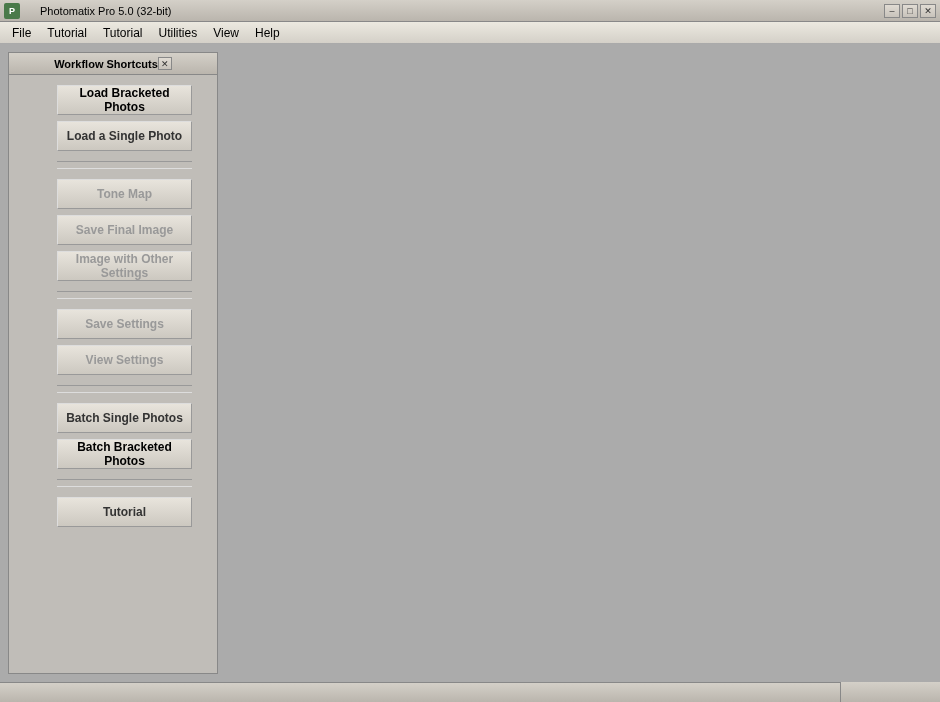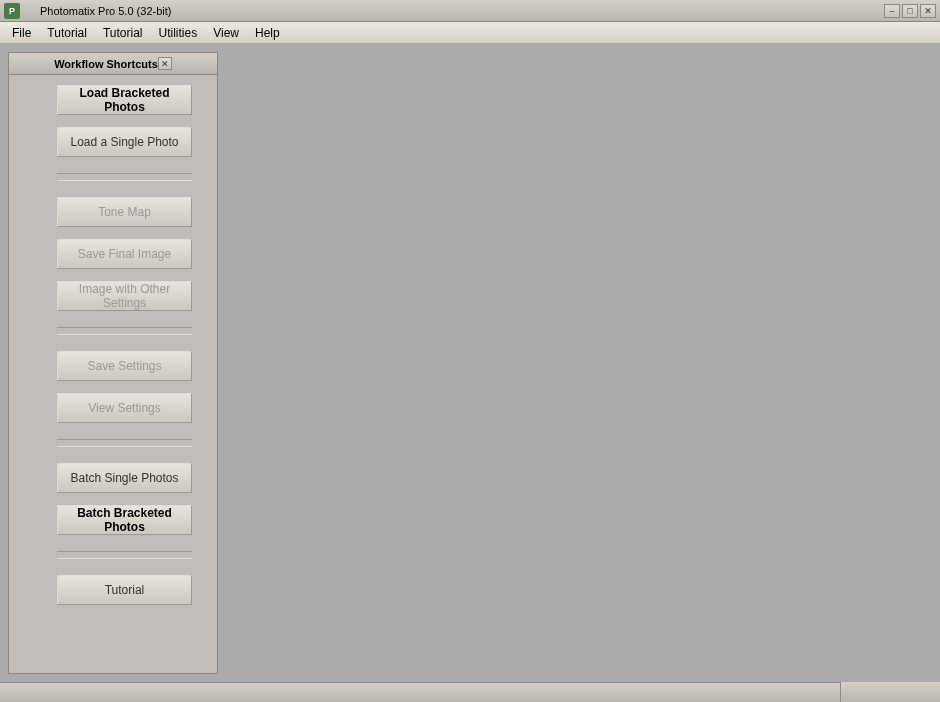--- a/index.html
+++ b/index.html
@@ -135,40 +135,41 @@
       align-items: center;
       justify-content: center;
       font-size: 9px;
       color: #333;
     }
 
     .panel-content {
       padding: 10px 25px;
       display: flex;
       flex-direction: column;
-      gap: 12px;
+      gap: 6px;
       flex: 1;
       margin-left: 23px;
     }
 
     
     .btn {
       width: 100%;
       height: 30px;
       background: linear-gradient(to bottom, #e8e4dc, #ccc8c0);
       border: 1px solid #999;
       border-top-color: #ddd;
       border-left-color: #ddd;
       cursor: pointer;
       font-size: 12px;
       color: #333;
       display: flex;
       align-items: center;
       justify-content: center;
       font-family: 'Segoe UI', Tahoma, Geneva, Verdana, sans-serif;
+      font-weight: bold;
     }
 
     .btn-bold {
       font-weight: bold;
       color: #000;
     }
 
     .btn-disabled {
       color: #999;
       cursor: default;

